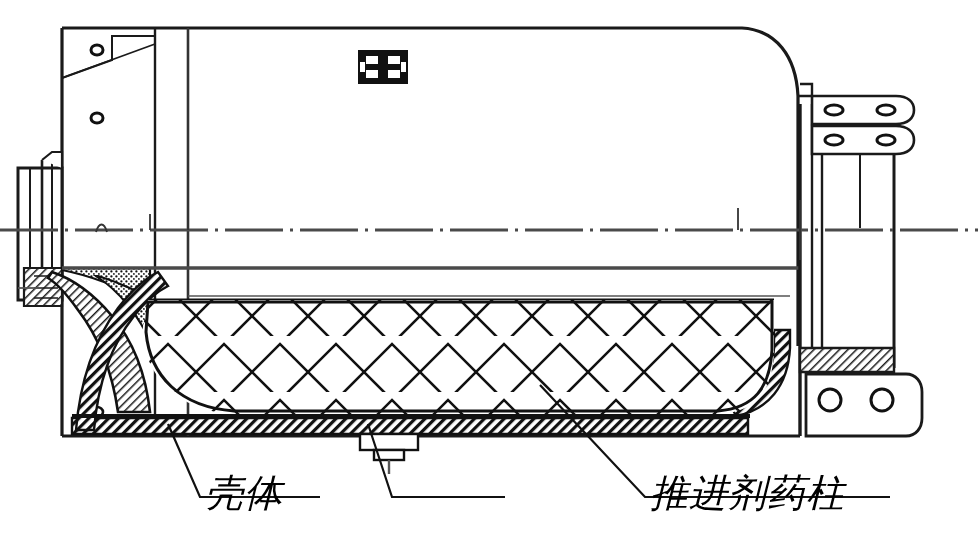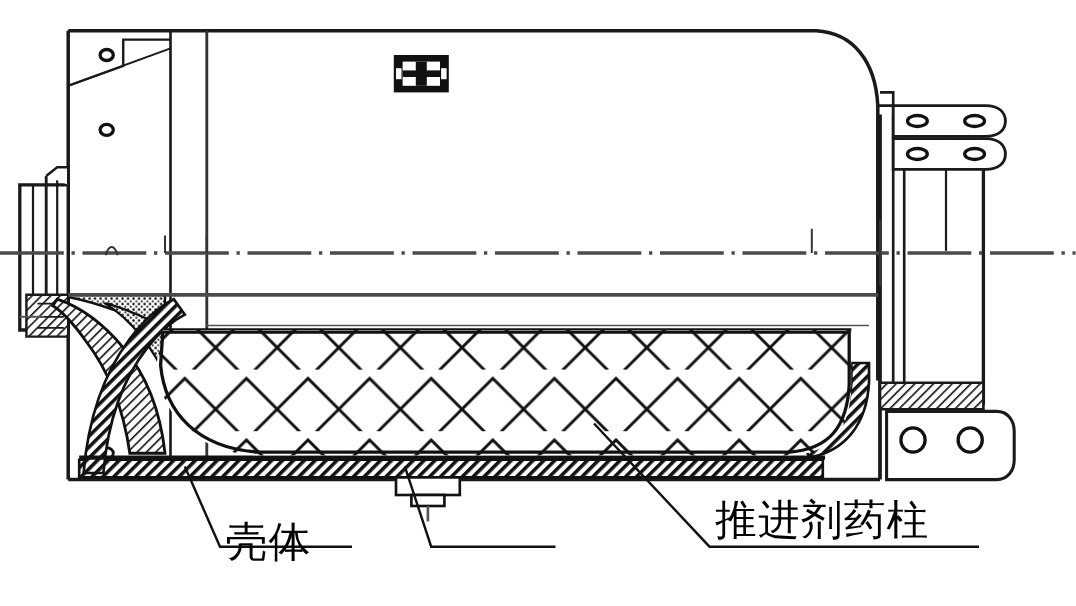--- a/index.html
+++ b/index.html
@@ -10,40 +10,41 @@
   }
   body {
     font-family: "Liberation Serif", "DejaVu Serif", serif;
   }
   #stage {
     position: relative;
     width: 978px;
     height: 551px;
     background: #ffffff;
     overflow: hidden;
+    font-style: italic;
   }
   #drawing {
     position: absolute;
     left: 0;
     top: 0;
     width: 978px;
     height: 551px;
   }
   .callout {
     position: absolute;
     font-family: "Liberation Serif", "DejaVu Serif", serif;
     font-size: 38px;
     line-height: 1;
     color: #000000;
     white-space: nowrap;
     letter-spacing: 1px;
   }
   #label-shell   { left: 205px; top: 474px; }
   #label-liner   { left: 392px; top: 474px; }
-  #label-grain   { left: 650px; top: 454px; }
+  #label-grain   { left: 650px; top: 474px; }
 </style>
 </head>
 <body>
 
 <div id="stage">
 
   <svg id="drawing" viewBox="0 0 978 551" xmlns="http://www.w3.org/2000/svg">
 
     <defs>
 

